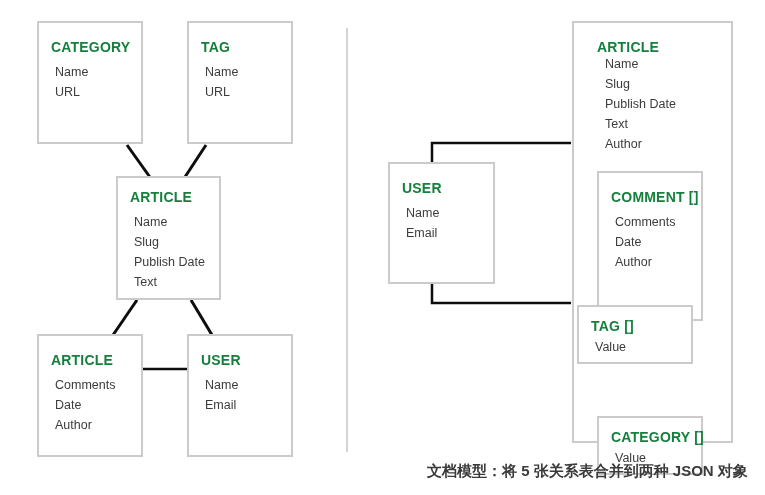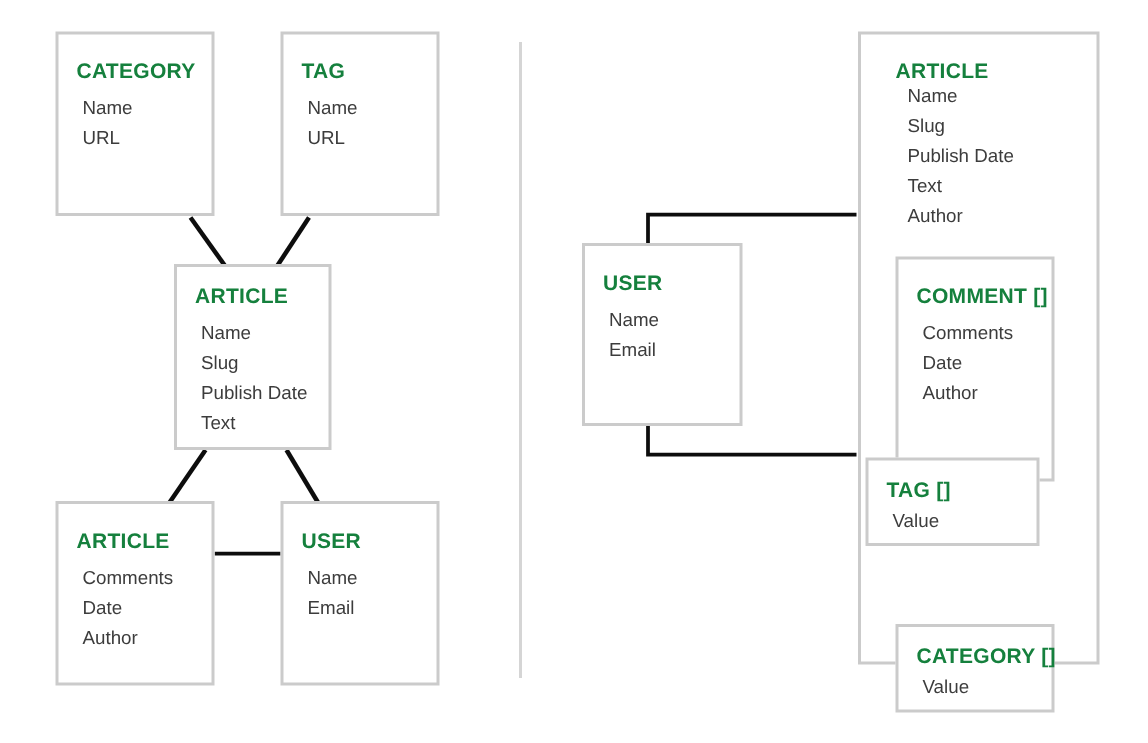--- a/index.html
+++ b/index.html
@@ -123,14 +123,15 @@
     </div>
   </div>
 
   <div class="ebox pt10" style="left:597px; top:376px; width:106px; height:59px;margin-top:40px;">
     <div class="etitle">CATEGORY []</div>
     <div class="eattrs tight">
       <div class="eattr">Value</div>
     </div>
   </div>
 
+  <div class="caption">文档模型：将 5 张关系表合并到两种 JSON 对象</div>
 
 </div>
 
 </body></html>

